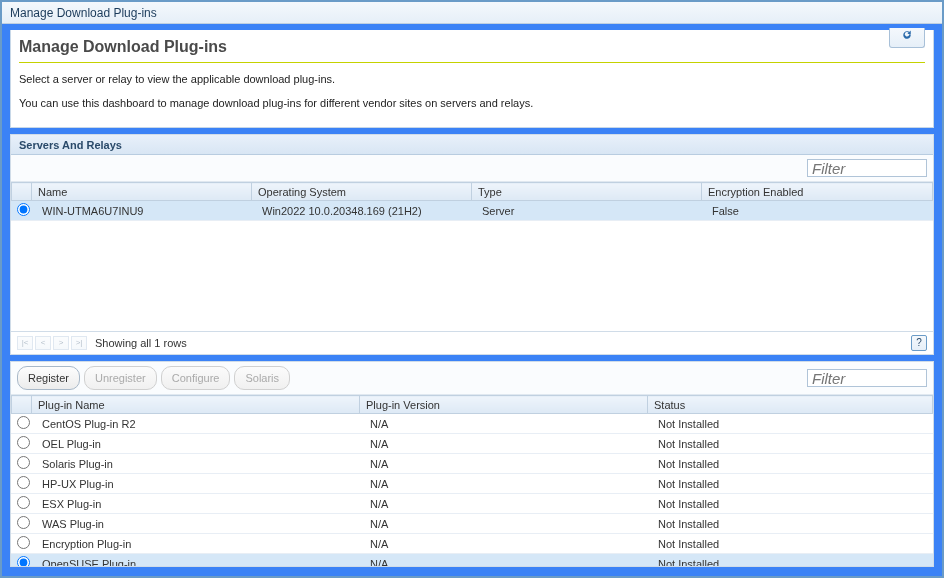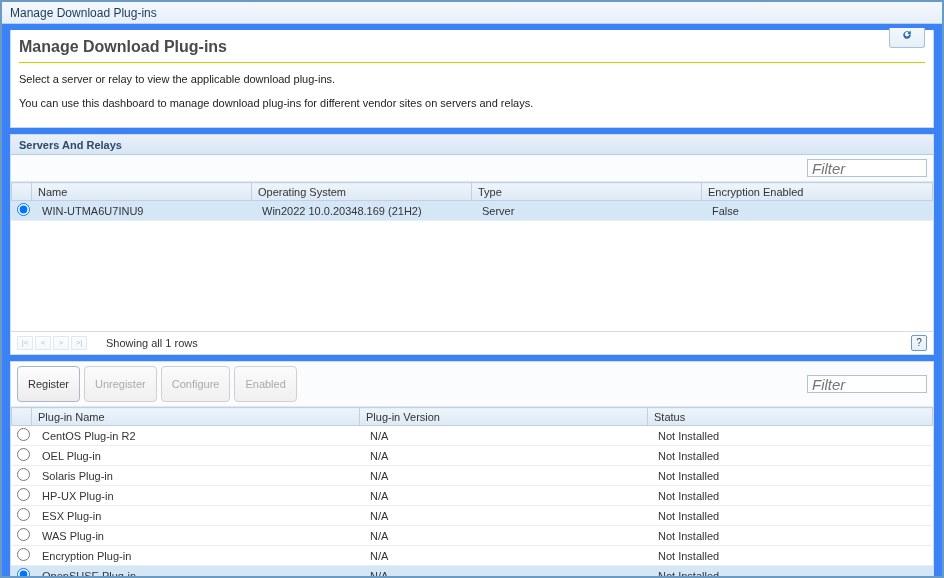--- a/index.html
+++ b/index.html
@@ -28,26 +28,26 @@
   .grid tbody tr.selected { background:#d5e7f7; }
   .radio-cell { width:18px; text-align:center; }
   input[type=radio] { margin:0; }
 
   .servers-body { height:130px; overflow:auto; background:#fff; }
 
   .pager-row { display:flex; align-items:center; justify-content:space-between; background:#fff; border-top:1px solid #d0dce8; padding:3px 6px; }
   .pager-left { display:flex; align-items:center; gap:2px; }
   .pager-btn { width:16px; height:14px; border:1px solid #a8c0d8; background:linear-gradient(#f4f8fc,#e6eff8); cursor:pointer; font-size:8px; line-height:12px; text-align:center; color:#2a4a6a; padding:0; }
   .pager-btn.disabled { opacity:0.35; cursor:default; }
-  .pager-text { margin-left:17px; color:#333; }
+  .pager-text { margin-left:6px; color:#333; }
   .help-btn { width:16px; height:16px; border:1px solid #6a9bc7; border-radius:2px; background:linear-gradient(#f4f8fc,#e6eff8); color:#2a4a6a; font-size:10px; line-height:14px; text-align:center; cursor:pointer; }
 
   .action-bar { display:flex; align-items:center; justify-content:space-between; padding:4px 6px; border-bottom:1px solid #e0e8f0; background:#fafcfe; }
   .action-btns { display:flex; gap:4px; }
-  .btn { height:36px; padding:0 10px; border:1px solid #a8b8c8; background:linear-gradient(#fdfdfd,#ececec); color:#333; font-size:11px; cursor:pointer; border-radius:4px; }
+  .btn { height:24px; padding:0 10px; border:1px solid #a8b8c8; background:linear-gradient(#fdfdfd,#ececec); color:#333; font-size:11px; cursor:pointer; border-radius:10px; }
   .btn.disabled { color:#aaa; cursor:default; background:linear-gradient(#fbfbfb,#f0f0f0); border-color:#d0d0d0; }
   .plugins-body { height:152px; overflow-y:scroll; overflow-x:scroll; background:#fff; }
   .plugins-body .grid tbody tr:nth-child(even){ background:#fff; }
   .plugins-body .grid tbody tr.sel { background:#d5e7f7; }
 
   
   .col-radio { width:20px; }
   .srv .col-name { width:220px; }
   .srv .col-os { width:220px; }
   .srv .col-type { width:230px; }
@@ -132,21 +132,21 @@
         <div class="help-btn">?</div>
       </div>
     </div>
 
     <div class="panel">
       <div class="action-bar">
         <div class="action-btns">
           <button class="btn">Register</button>
           <button class="btn disabled">Unregister</button>
           <button class="btn disabled">Configure</button>
-          <button class="btn disabled">Enabled</button>
+          <button class="btn disabled">Solaris</button>
         </div>
         <input class="filter-input" placeholder="Filter" style="">
       </div>
       <div>
         <table class="grid plg">
             <thead>
               <tr>
           <th class="col-radio"></th>
           <th class="col-name">Plug-in Name</th>
           <th class="col-ver">Plug-in Version</th>

